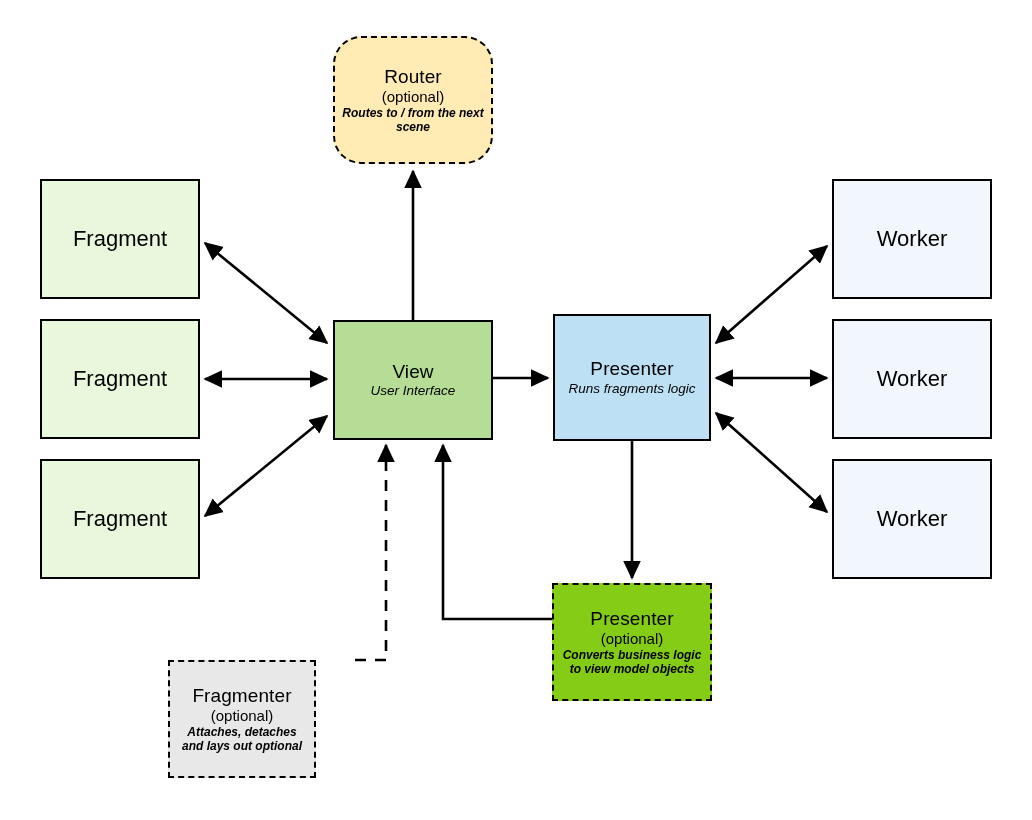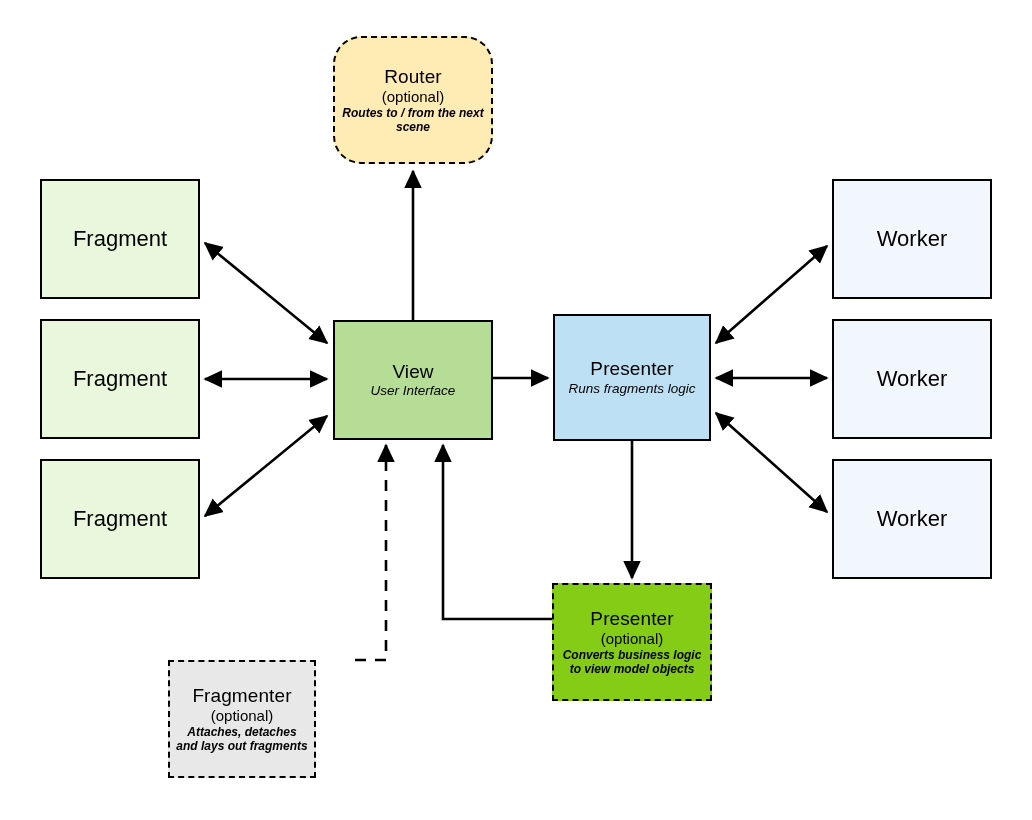--- a/index.html
+++ b/index.html
@@ -144,16 +144,16 @@
 
   <div class="node-box node-dashed" style="left:552px; top:583px; width:160px; height:118px; background:#84cc16;">
     <div class="node-title">Presenter</div>
     <div class="node-subtitle">(optional)</div>
     <div class="node-desc">Converts business logic to view model objects</div>
   </div>
 
   <div class="node-box node-dashed" style="left:168px; top:660px; width:148px; height:118px; background:#e8e8e8;">
     <div class="node-title">Fragmenter</div>
     <div class="node-subtitle">(optional)</div>
-    <div class="node-desc">Attaches, detaches and lays out fragments</div>
+    <div class="node-desc">Attaches, detaches and lays out optional</div>
   </div>
 
 </div>
 
 </body></html>

